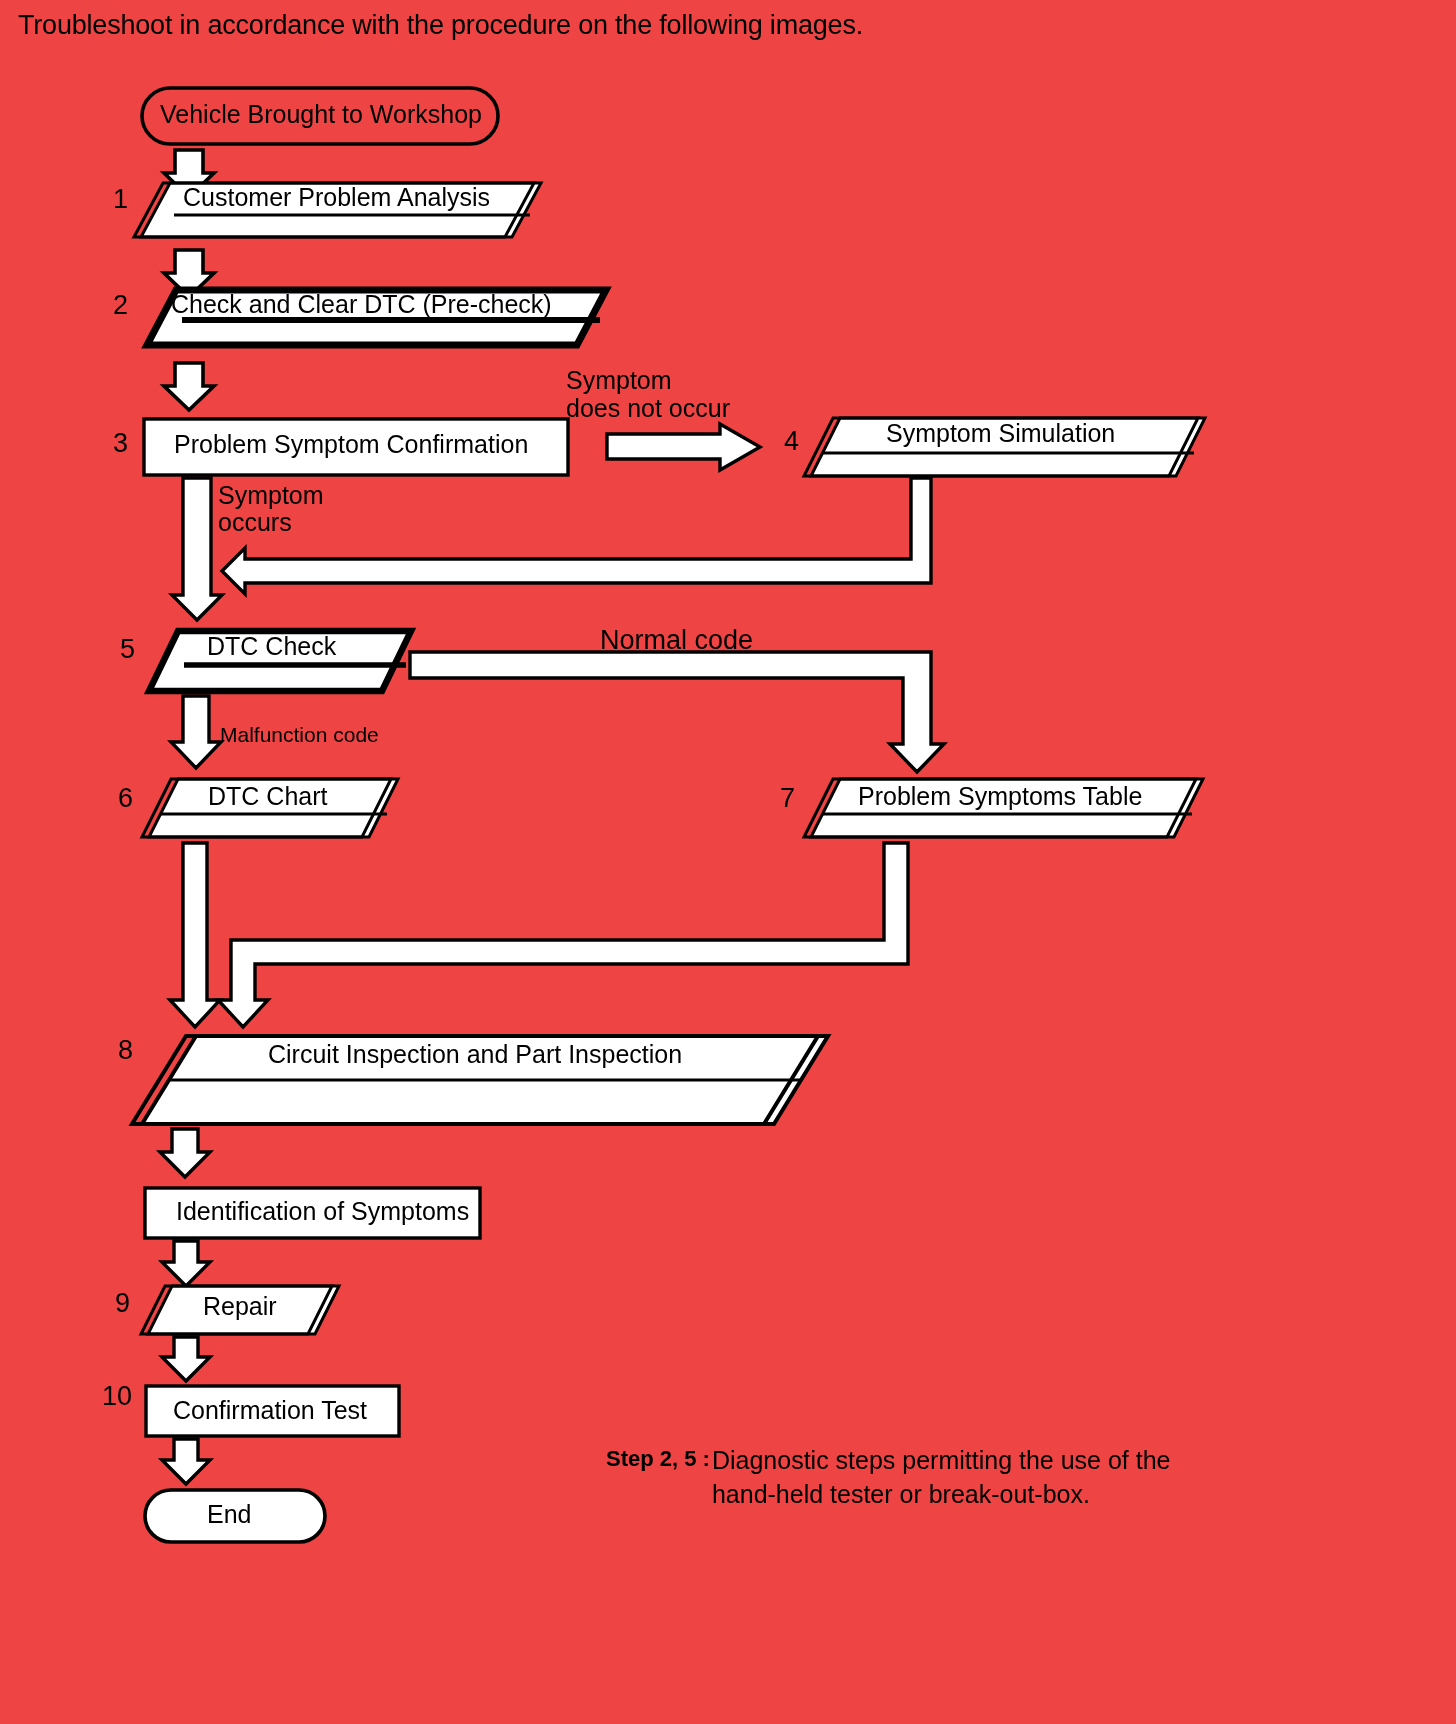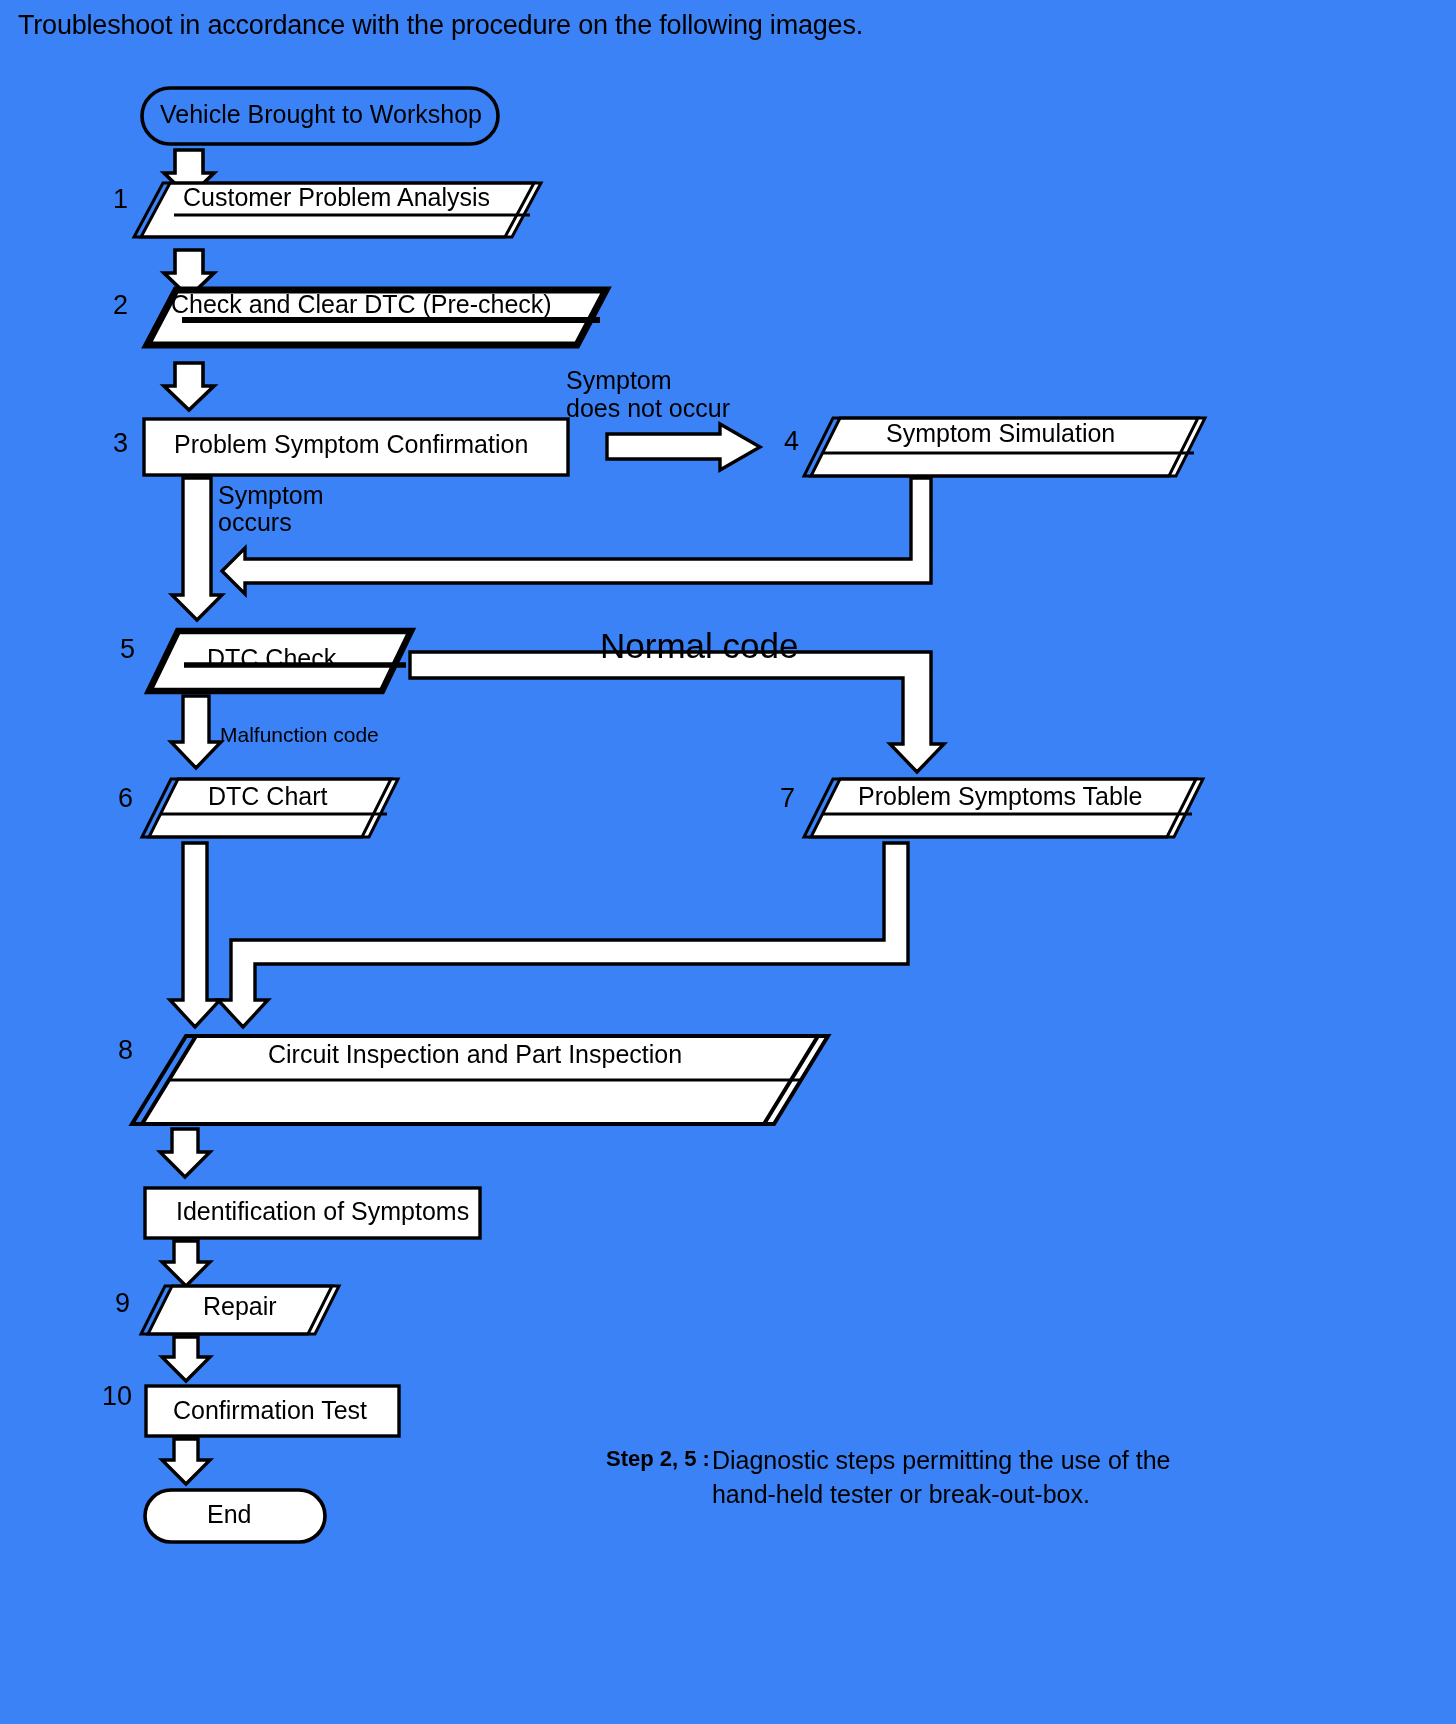--- a/index.html
+++ b/index.html
@@ -9,21 +9,21 @@
     background: #ffffff;
   }
   body {
     font-family: "Liberation Sans", sans-serif;
     color: #000000;
   }
   #page {
     position: relative;
     width: 1456px;
     height: 1724px;
-    background: #3b82f6;
+    background: #ef4444;
     overflow: hidden;
   }
   #intro {
     position: absolute;
     left: 18px;
     top: 10px;
     font-size: 27px;
     letter-spacing: -0.2px;
     white-space: nowrap;
     color: #000;
@@ -200,21 +200,21 @@
   <div class="stepnum" style="left:113px; top:290px;">2</div>
   <div class="nodetext" style="left:171px; top:290px;">Check and Clear DTC (Pre-check)</div>
 
   <div class="stepnum" style="left:113px; top:428px;">3</div>
   <div class="nodetext" style="left:174px; top:430px;text-align:center;">Problem Symptom Confirmation</div>
 
   <div class="stepnum" style="left:784px; top:426px;">4</div>
   <div class="nodetext" style="left:886px; top:419px;">Symptom Simulation</div>
 
   <div class="stepnum" style="left:120px; top:634px;">5</div>
-  <div class="nodetext" style="left:207px; top:632px;margin-top:12px;">DTC Check</div>
+  <div class="nodetext" style="left:207px; top:632px;">DTC Check</div>
 
   <div class="stepnum" style="left:118px; top:783px;">6</div>
   <div class="nodetext" style="left:208px; top:782px;">DTC Chart</div>
 
   <div class="stepnum" style="left:780px; top:783px;">7</div>
   <div class="nodetext" style="left:858px; top:782px;">Problem Symptoms Table</div>
 
   <div class="stepnum" style="left:118px; top:1035px;">8</div>
   <div class="nodetext" style="left:268px; top:1040px;">Circuit Inspection and Part Inspection</div>
 
@@ -227,21 +227,21 @@
   <div class="nodetext" style="left:173px; top:1396px;">Confirmation Test</div>
 
   <div class="nodetext" style="left:207px; top:1500px;">End</div>
 
   <div class="lbl" style="left:566px; top:366px;">Symptom</div>
   <div class="lbl" style="left:566px; top:394px;">does not occur</div>
 
   <div class="lbl" style="left:218px; top:481px;">Symptom</div>
   <div class="lbl" style="left:218px; top:508px;">occurs</div>
 
-  <div class="lbl" style="left:600px; top:625px; font-size:35px;">Normal code</div>
+  <div class="lbl" style="left:600px; top:625px; font-size:27px;">Normal code</div>
 
   <div class="lbl" style="left:220px; top:723px; font-size:21px;text-align:right;">Malfunction code</div>
 
   <div class="footnote" style="left:606px; top:1444px;">
     <div style="display:flex; align-items:flex-start; gap:2px;">
       <span class="fn-lead">Step 2, 5 :</span>
       <span>
         <span style="display:block;">Diagnostic steps permitting the use of the</span>
         <span style="display:block;">hand-held tester or break-out-box.</span>
       </span>

